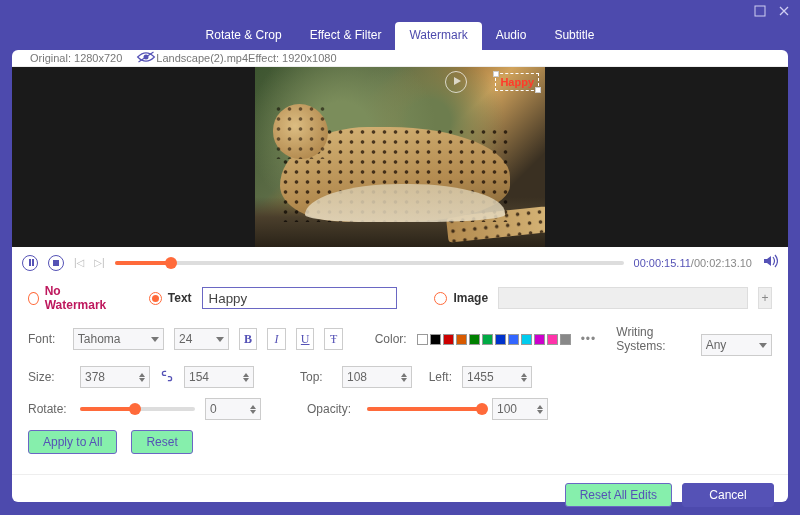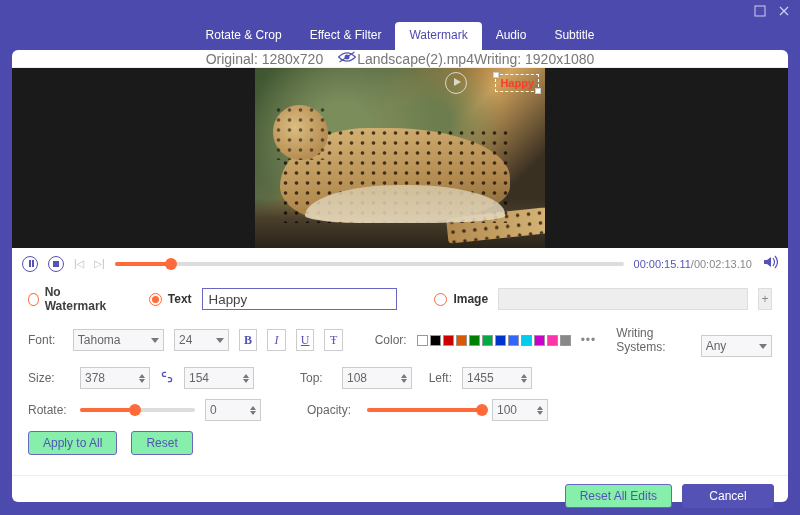--- a/index.html
+++ b/index.html
@@ -8,21 +8,21 @@
 .titlebar { height: 22px; display: flex; justify-content: flex-end; align-items: center; padding-right: 10px; gap: 12px; }
 .win-ctrl { width: 12px; height: 12px; display: inline-flex; align-items: center; justify-content: center; cursor: pointer; }
 .win-ctrl svg { width: 12px; height: 12px; }
 
 .tabs { display: flex; justify-content: center; height: 28px; }
 .tab { color: #fff; padding: 6px 14px; cursor: pointer; font-size: 12px; border-radius: 4px 4px 0 0; }
 .tab.active { background: #fff; color: #4d4aad; }
 
 .sheet { background: #fff; margin: 0 12px 12px; border-radius: 6px; height: 452px; display: flex; flex-direction: column; }
 
-.infobar { display: flex; align-items: center; justify-content: center; height: 26px; padding: 0 3px; color: #777; font-size: 14px; border-bottom: 1px solid #eee; }
+.infobar { display: flex; align-items: center; justify-content: flex-start; height: 26px; padding: 0 18px; color: #777; font-size: 11px; border-bottom: 1px solid #eee; }
 .infobar .left { display: flex; align-items: center; gap: 14px; }
 .eye svg { width: 20px; height: 14px; }
 
 .preview { background: #1a1a1a; height: 182px; display: flex; align-items: center; justify-content: center; position: relative; }
 .frame { width: 290px; height: 180px; background: linear-gradient(135deg, #3d5530 0%, #5b6b45 30%, #a47a3e 45%, #d1a35c 55%, #3a3022 80%); position: relative; overflow: hidden; }
 .bg-blur { position:absolute; inset:0; background: radial-gradient(circle at 30% 35%, #7b8d5b 12%, transparent 40%), radial-gradient(circle at 60% 30%, #6d7d4e 10%, transparent 35%); }
 .ground { position:absolute; bottom:0; left:0; right:0; height:50px; background:linear-gradient(0deg,#2a2318,#4b3f2c 60%,transparent); }
 .body1 { position:absolute; left:25px; bottom:25px; width:230px; height:95px; background:linear-gradient(170deg,#d8b779,#b28a4f 60%,#7e6135); border-radius: 40% 55% 50% 30% / 65% 55% 40% 40%; }
 .head { position:absolute; left:18px; bottom:88px; width:55px; height:55px; background:radial-gradient(circle at 40% 40%,#dcbd82,#a5793e); border-radius:48% 52% 48% 50%; }
 .spots { position:absolute; inset:0; background-image: radial-gradient(#2c1e10 1.5px, transparent 2.2px); background-size: 11px 10px; mix-blend-mode: multiply; opacity:.78; }
@@ -108,21 +108,21 @@
   <div class="infobar">
     <div class="left">
       <span>Original: 1280x720</span>
       <span class="eye"><svg viewBox="0 0 24 14">
             <path d="M2 7 Q12 -3 22 7 Q12 17 2 7 Z" fill="none" stroke="#5552b6" stroke-width="1.5"></path>
             <circle cx="12" cy="7" r="3" fill="#5552b6"></circle>
             <line x1="3" y1="13" x2="21" y2="1" stroke="#5552b6" stroke-width="1.3"></line>
           </svg></span>
     </div>
     <span>Landscape(2).mp4</span>
-    <span>Writing: 1920x1080</span>
+    <span>Effect: 1920x1080</span>
   </div>
 
   <div class="preview">
     <div class="frame">
       <div class="bg-blur"></div>
         <div class="ground"></div>
       <div class="tail">
           <div class="spots"></div>
         </div>
       <div class="body1">
@@ -150,21 +150,21 @@
     <span class="vol"><svg viewBox="0 0 16 16">
           <path d="M2 6v4h3l4 3V3L5 6z" fill="#5552b6"></path>
           <path d="M11 4 q3 4 0 8 M13 2 q5 6 0 12" fill="none" stroke="#5552b6" stroke-width="1.2"></path>
         </svg></span>
   </div>
 
   <div class="fields">
     <div class="row">
       <label class="radio">
           <span class="rd"></span>
-          <b style="color:#404040">No Watermark</b>
+          <b style="color:#be185d">No Watermark</b>
         </label>
       <span style="width:34px"></span>
       <label class="radio">
           <span class="rd on"></span>
           <b style="color:#333">Text</b>
         </label>
       <input class="textin" value="Happy" style="">
       <span style="width:30px"></span>
       <label class="radio">
           <span class="rd"></span>

